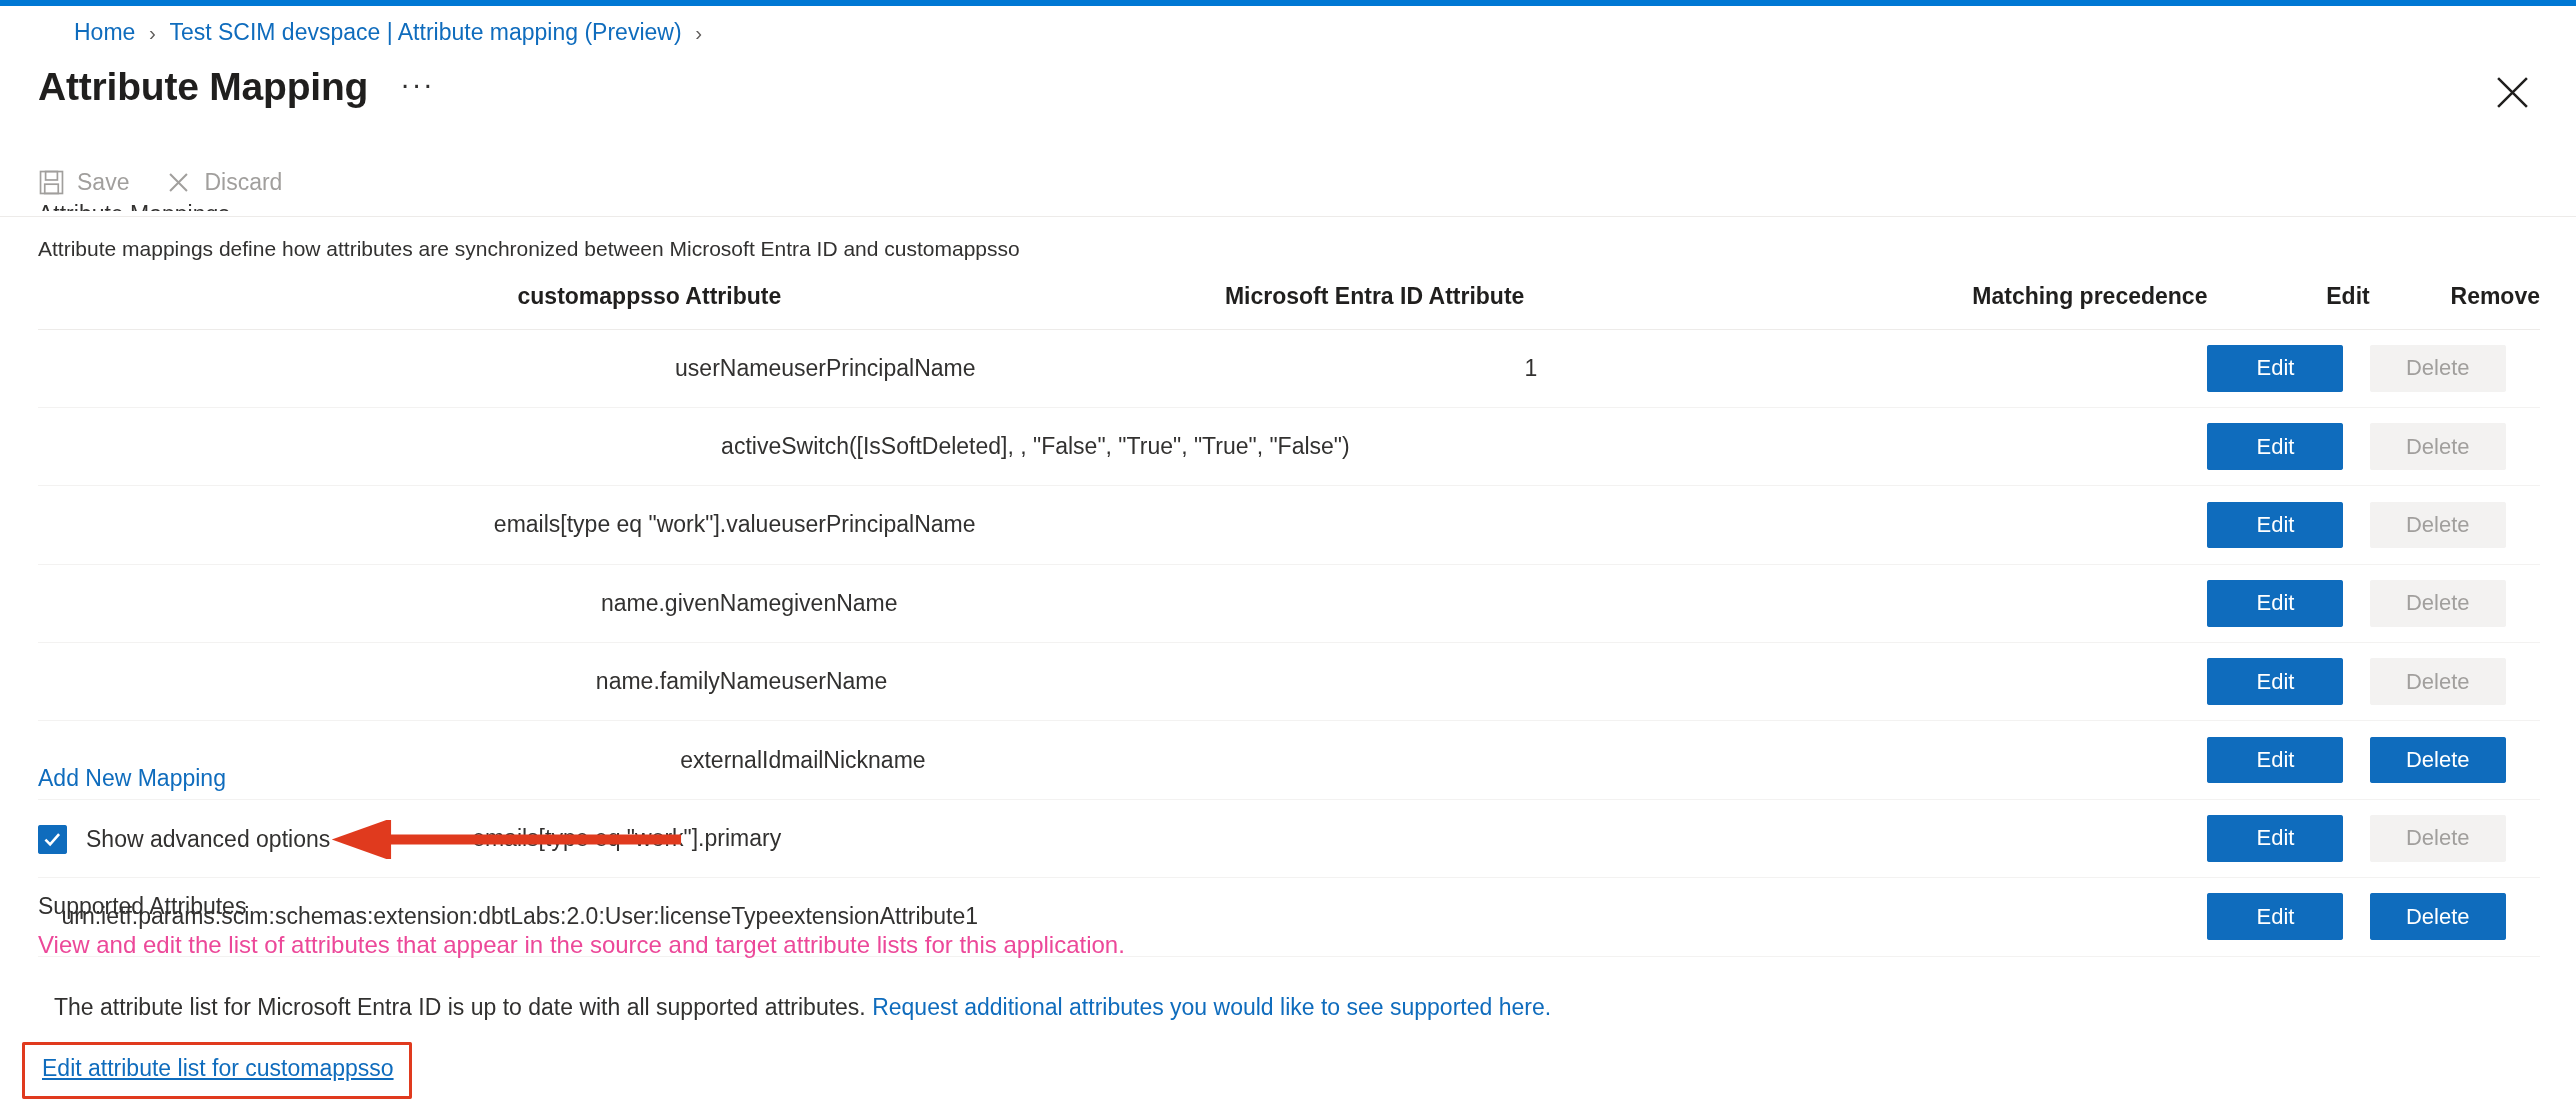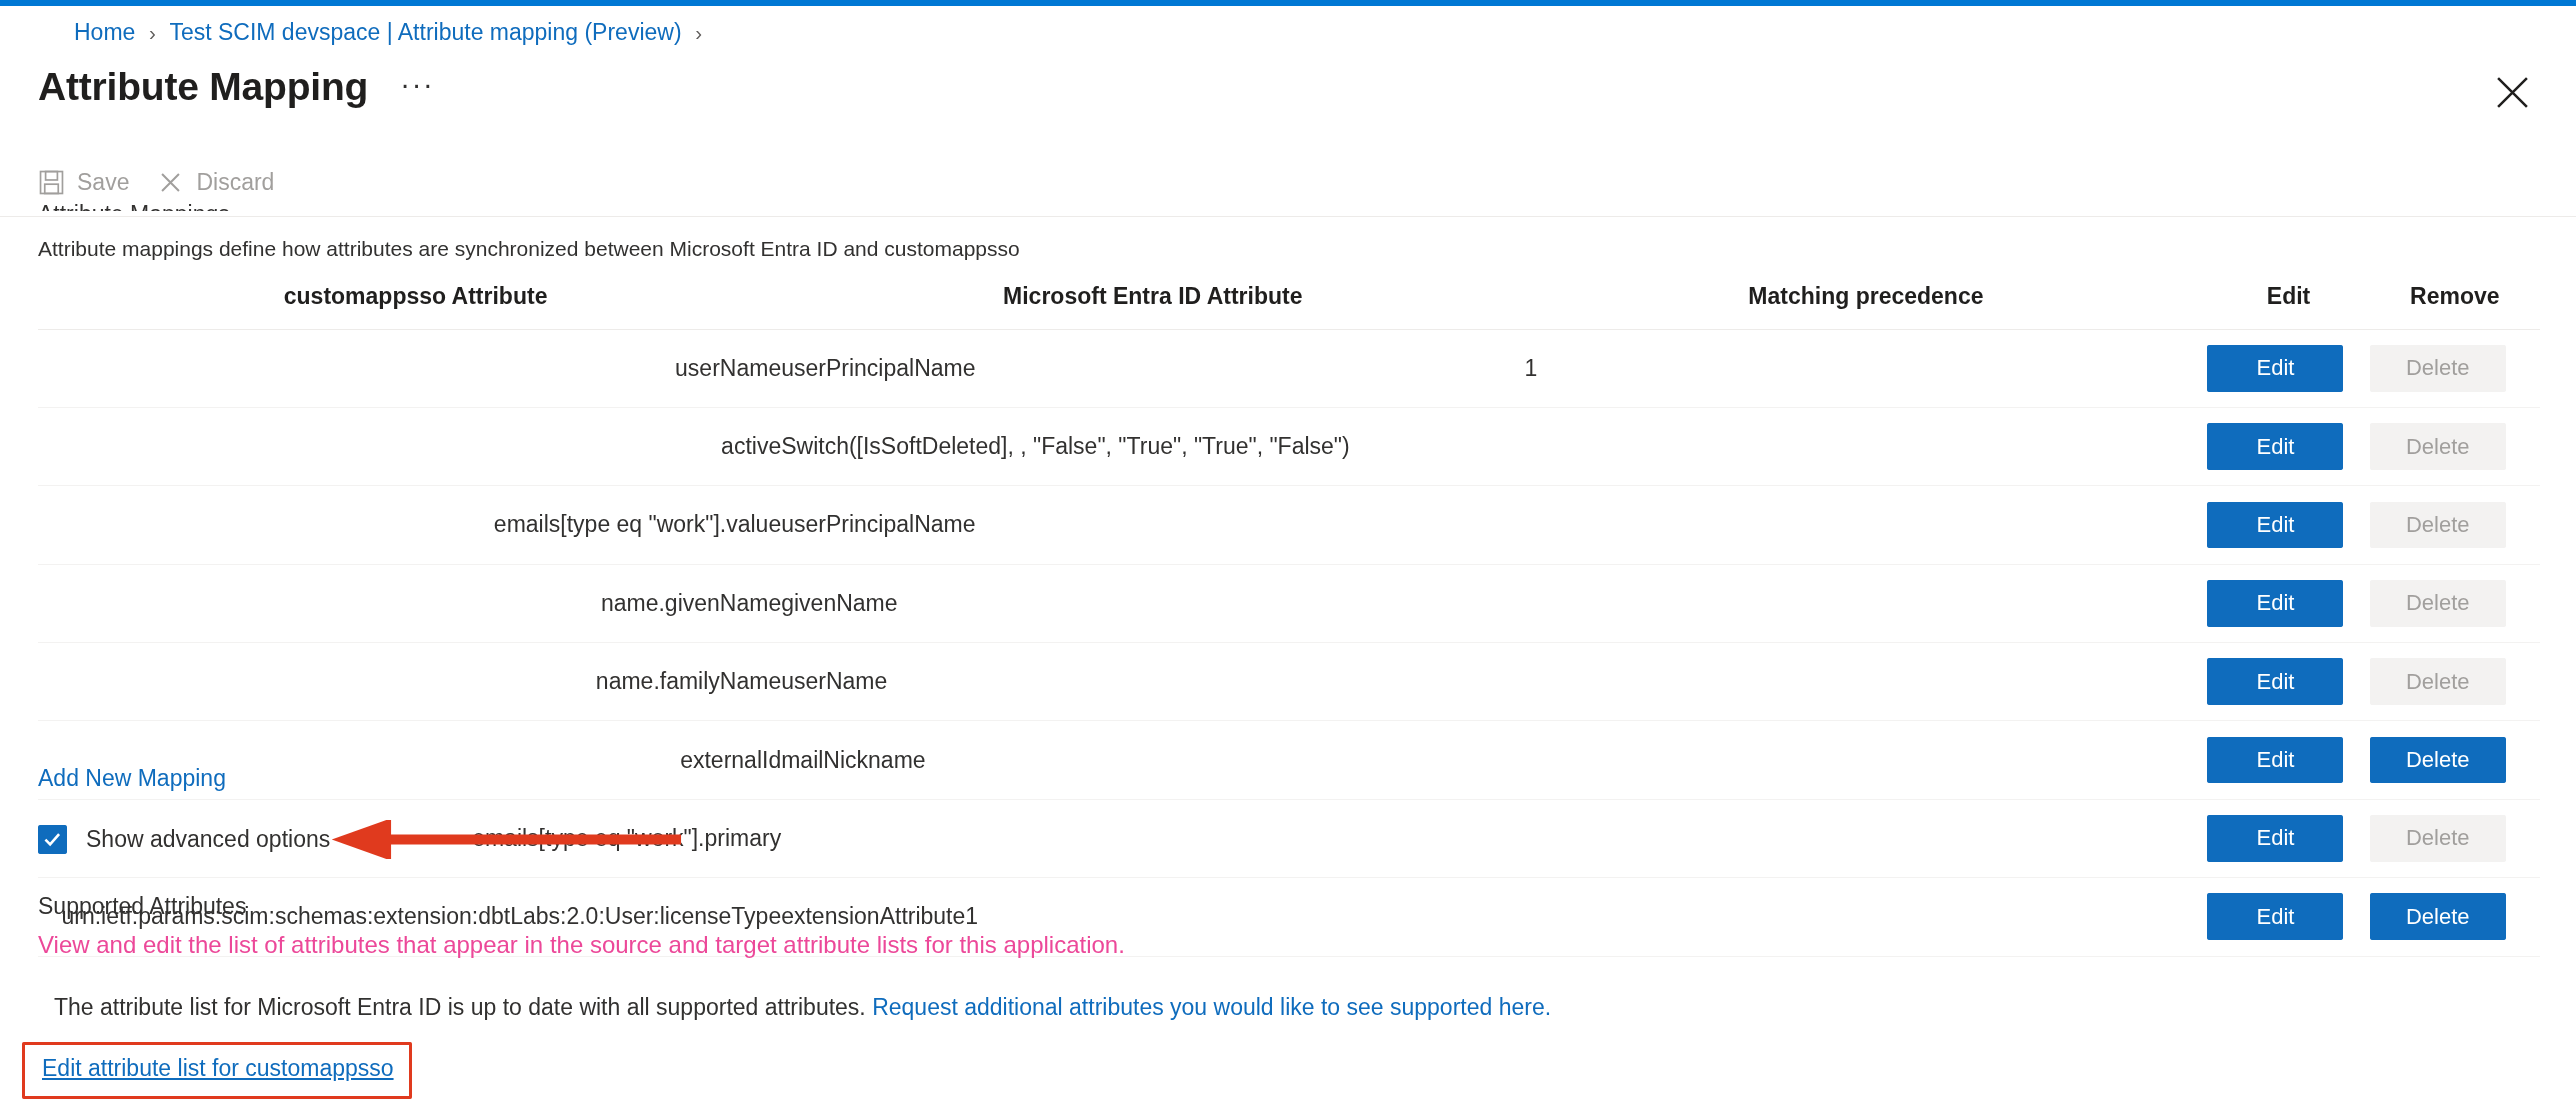--- a/index.html
+++ b/index.html
@@ -84,21 +84,21 @@
   }
   .close-btn svg { display:block; }
 
   
   .command-bar {
     position: absolute;
     top: 169px;
     left: 38px;
     display: flex;
     align-items: center;
-    gap: 28px;
+    gap: 36px;
   }
   .cmd-item {
     display: flex;
     align-items: center;
     gap: 12px;
     color: #a19f9d;
     font-size: 23px;
     cursor: default;
   }
   .cmd-item .glyph { display: flex; align-items: center; }
@@ -139,21 +139,21 @@
     left: 38px;
     width: 2502px;
   }
   table.mapping {
     width: 100%;
     border-collapse: collapse;
     font-size: 23px;
     color: #323130;
   }
   table.mapping thead th {
-    text-align: center;
+    text-align: right;
     font-weight: bold;
     font-size: 23px;
     color: #201f1e;
     padding: 8.5px 0 19px 0;
     border-bottom: 0.9px solid #edebe9;
     white-space: nowrap;
   }
   table.mapping tbody td {
     padding: 15.3px 0;
     border-bottom: 0.9px solid #f3f2f1;

